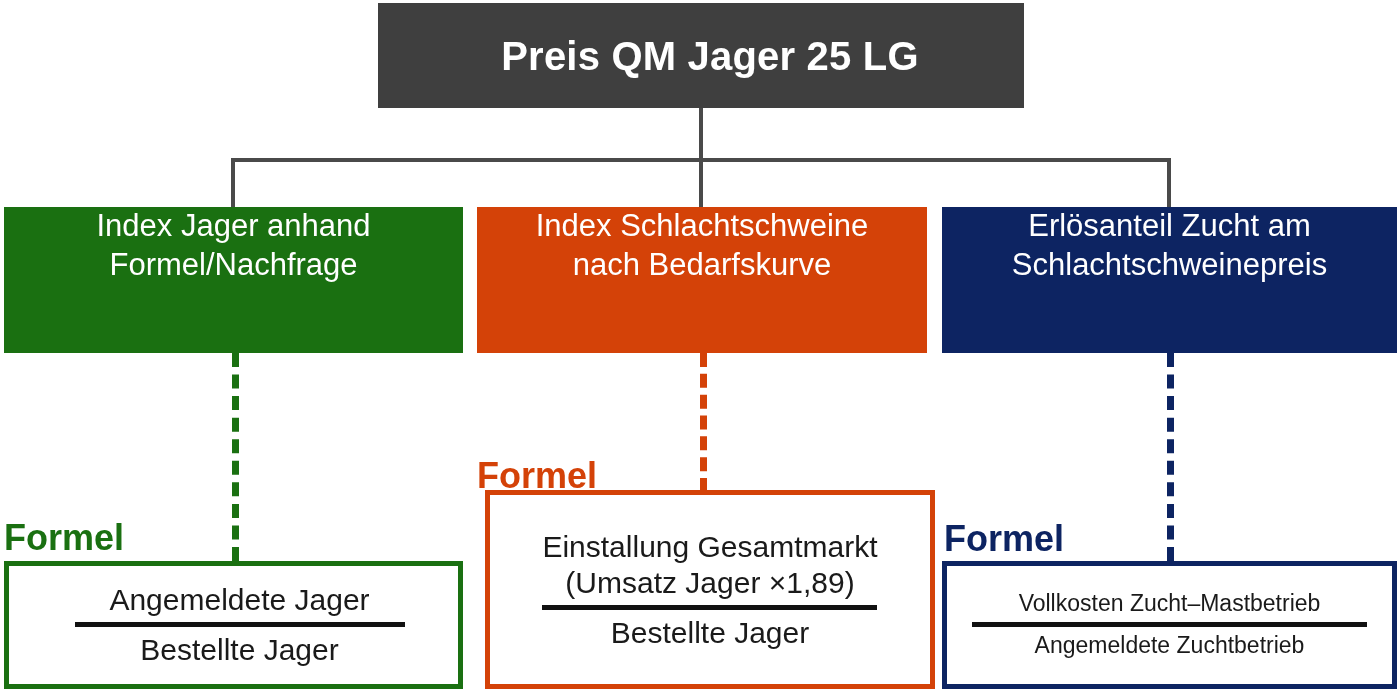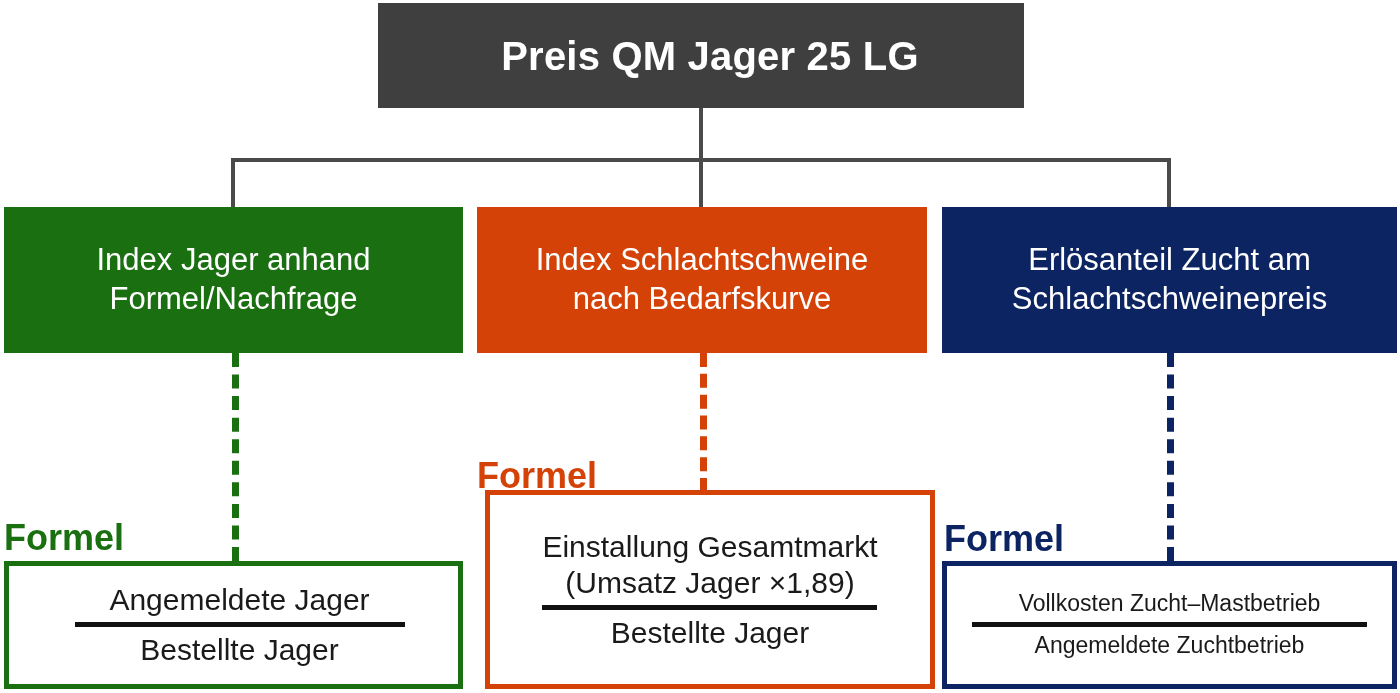--- a/index.html
+++ b/index.html
@@ -83,21 +83,21 @@
     background: #4a4a4a;
   }
 
   
   .cat-box {
     position: absolute;
     top: 207px;
     height: 146px;
     box-sizing: border-box;
     display: flex;
-    align-items: center;
+    align-items: flex-start;
     justify-content: center;
     text-align: center;
     padding: 0 8px;
   }
   .cat-box .cat-label {
     color: #ffffff;
     font-size: 31px;
     line-height: 1.25;
     font-weight: normal;
   }

